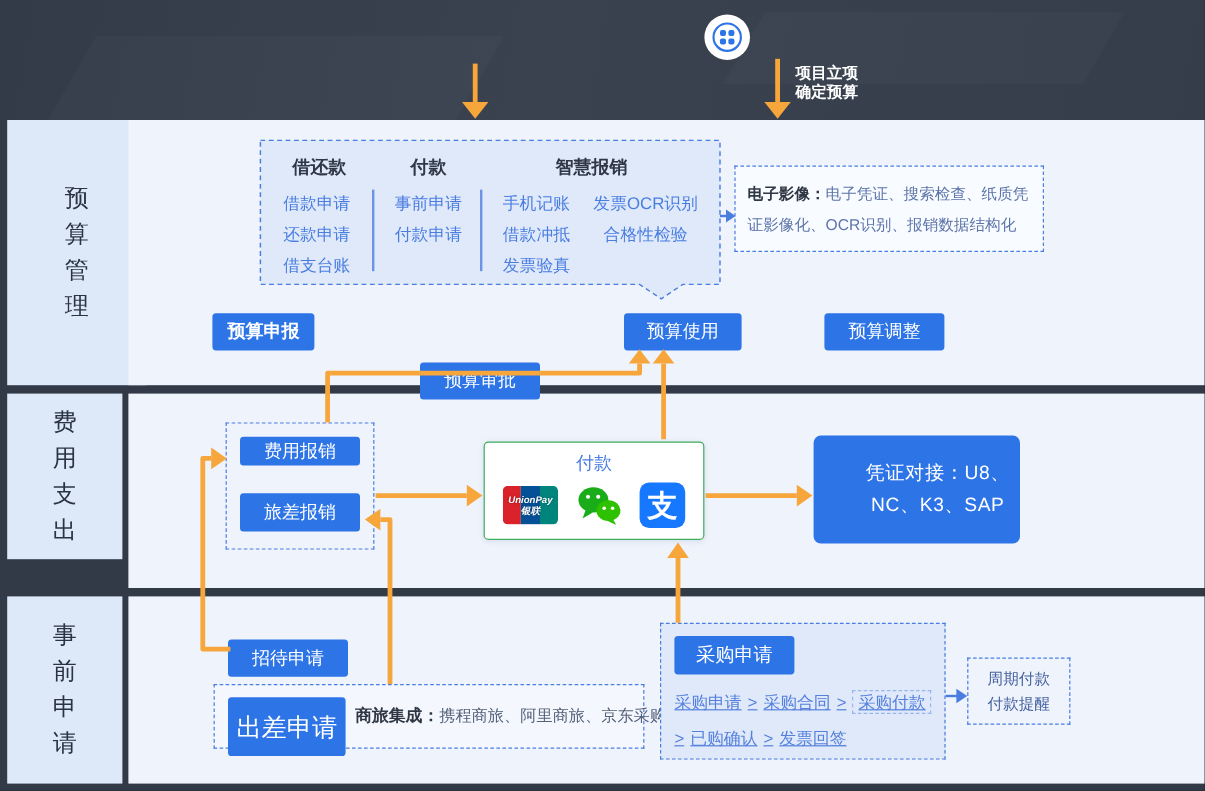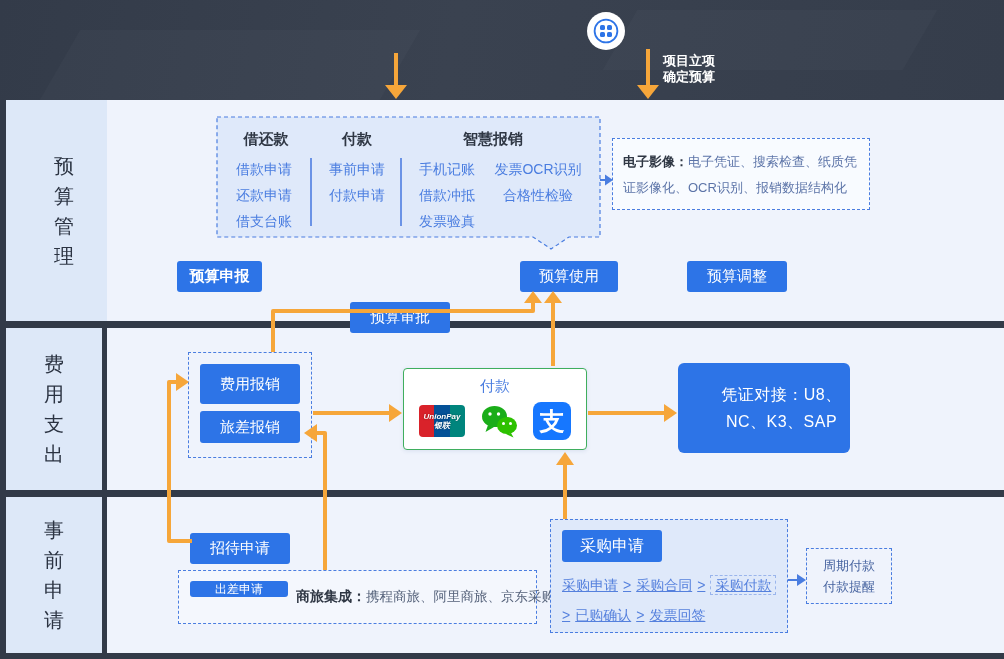--- a/index.html
+++ b/index.html
@@ -73,21 +73,21 @@
 </head>
 <body>
 
 <div id="stage">
 
   <div class="cell side" style="left:6px;top:100px;width:116px;height:221px;">
     <div class="v-label">预算管理</div>
   </div>
   <div class="cell main" style="left:107px;top:100px;width:897px;height:221px;"></div>
 
-  <div class="cell side" style="left:6px;top:328px;width:96px;height:162px;">
+  <div class="cell side" style="left:6px;top:328px;width:96px;height:138px;">
     <div class="v-label">费用支出</div>
   </div>
   <div class="cell main" style="left:107px;top:328px;width:897px;height:162px;"></div>
 
   <div class="cell side" style="left:6px;top:497px;width:96px;height:156px;">
     <div class="v-label">事前申请</div>
   </div>
   <div class="cell main" style="left:107px;top:497px;width:897px;height:156px;"></div>
 
   <div class="hdr">
@@ -147,21 +147,21 @@
     <div class="eimage">
       <b>电子影像：</b><span>电子凭证、搜索检查、纸质凭证影像化、OCR识别、报销数据结构化</span>
     </div>
 
     <div class="btn" style="left:177px;top:261px;width:85px;height:31px;font-weight:bold;">预算申报</div>
     <div class="btn" style="left:350px;top:261px;width:100px;height:31px;margin-top:41px;">预算审批</div>
     <div class="btn" style="left:520px;top:261px;width:98px;height:31px;">预算使用</div>
     <div class="btn" style="left:687px;top:261px;width:100px;height:31px;">预算调整</div>
 
     <div class="dashed" style="left:188px;top:352px;width:124px;height:106px;"></div>
-    <div class="btn" style="left:200px;top:364px;width:100px;height:40px;">费用报销</div>
+    <div class="btn" style="left:200px;top:364px;width:100px;height:24px;">费用报销</div>
     <div class="btn" style="left:200px;top:411px;width:100px;height:32px;">旅差报销</div>
 
     <div class="pay-box">
       <div class="pay-title">付款</div>
       <div class="pay-icons">
         <div class="up-card">
           <i style="background:#d9222a;"></i>
             <i style="background:#045197;"></i>
             <i style="background:#00857d;"></i>
           <div class="up-t">
@@ -186,21 +186,21 @@
     </div>
 
     <div class="voucher">
       <div>凭证对接：U8、</div>
       <div>NC、K3、SAP</div>
     </div>
 
     <div class="btn" style="left:190px;top:533px;width:100px;height:31px;">招待申请</div>
 
     <div class="dashed" style="left:178px;top:570px;width:359px;height:54px;background:rgba(255,255,255,0.35);"></div>
-    <div class="btn" style="left:190px;top:581px;width:98px;height:16px;font-size:12px;">出差申请</div>
+    <div class="btn" style="left:190px;top:581px;width:98px;height:49px;font-size:21px;">出差申请</div>
     <div class="travel-note">
       <b>商旅集成：</b>
       <span>携程商旅、阿里商旅、京东采购</span>
     </div>
 
     <div class="dashed" style="left:550px;top:519px;width:238px;height:114px;background:#dfe9fa;"></div>
     <div class="btn" style="left:562px;top:530px;width:100px;height:32px;font-size:16px;">采购申请</div>
     <div class="crumbs">
       <div>
         <span>采购申请</span><span class="crumb-sep">&gt;</span><span>采购合同</span><span class="crumb-sep">&gt;</span><span class="crumb-hl">采购付款</span>

